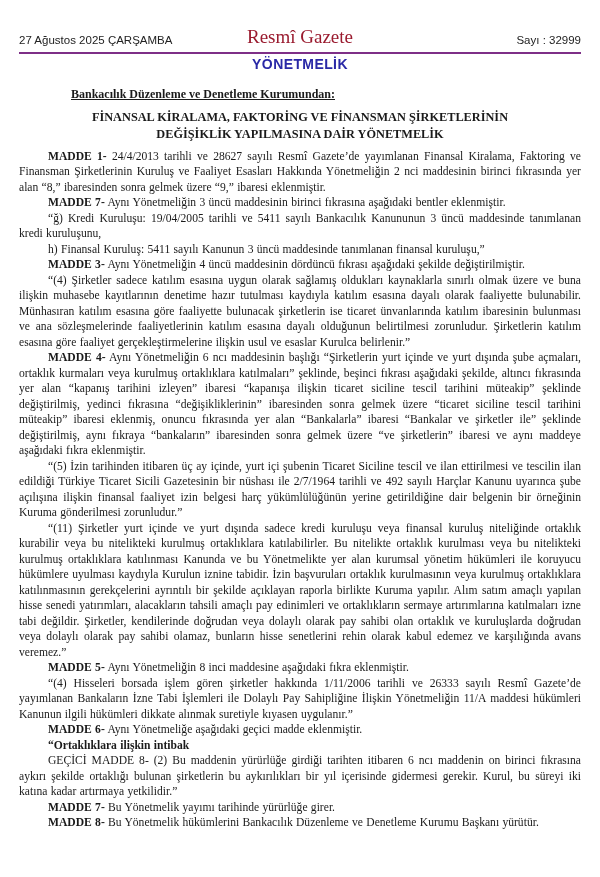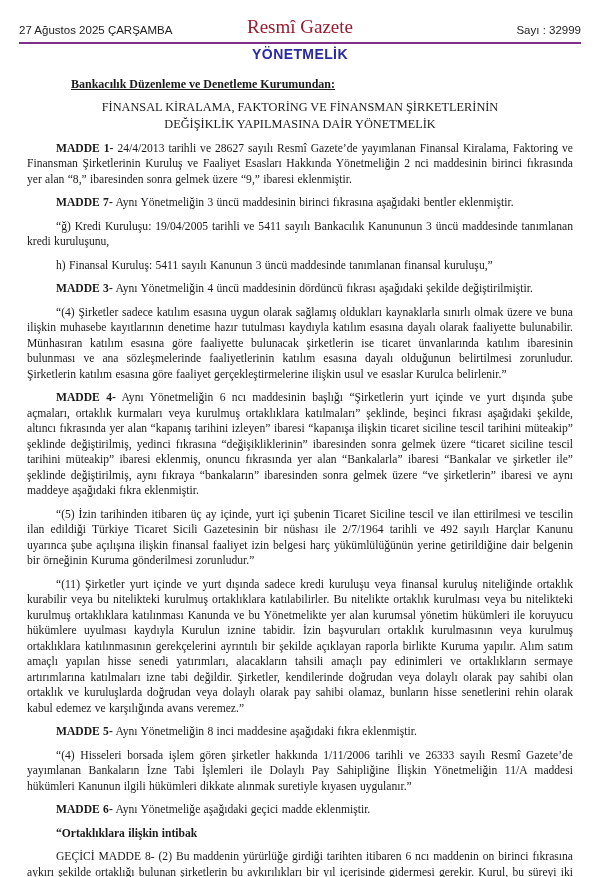--- a/index.html
+++ b/index.html
@@ -11,21 +11,21 @@
     width: 600px;
     height: 877px;
     overflow: hidden;
     font-family: "Liberation Serif", serif;
     color: var(--text-color, #1a1a1a);
   }
   .page {
     box-sizing: border-box;
     width: 600px;
     height: 639px;
-    padding: 14px 19px 10px 19px;
+    padding: 24px 19px 10px 19px;
   }
   
   .masthead-row {
     position: relative;
     height: 24px;
   }
   .masthead-date {
     position: absolute;
     left: 0;
     bottom: 2px;
@@ -75,30 +75,30 @@
     margin-top: 15px;
     margin-left: 52px;
     font-size: 12px;
     font-weight: bold;
     text-decoration: underline;
   }
   
   .regulation-title {
     margin-top: 7px;
     text-align: center;
-    font-weight: normal;
+    font-weight: bold;
     font-size: 12.3px;
     line-height: 16.8px;
   }
   
   .article-body {
     margin-top: 6px;
   }
   .article-body p.para {
-    margin: 8px;
+    margin: 0;
     text-align: justify;
     text-indent: 29px;
     font-size: 11.6px;
     line-height: 15.5px;
     word-spacing: 0.4px;
   }
   .article-body p.para b {
     font-weight: bold;
   }
 </style>

